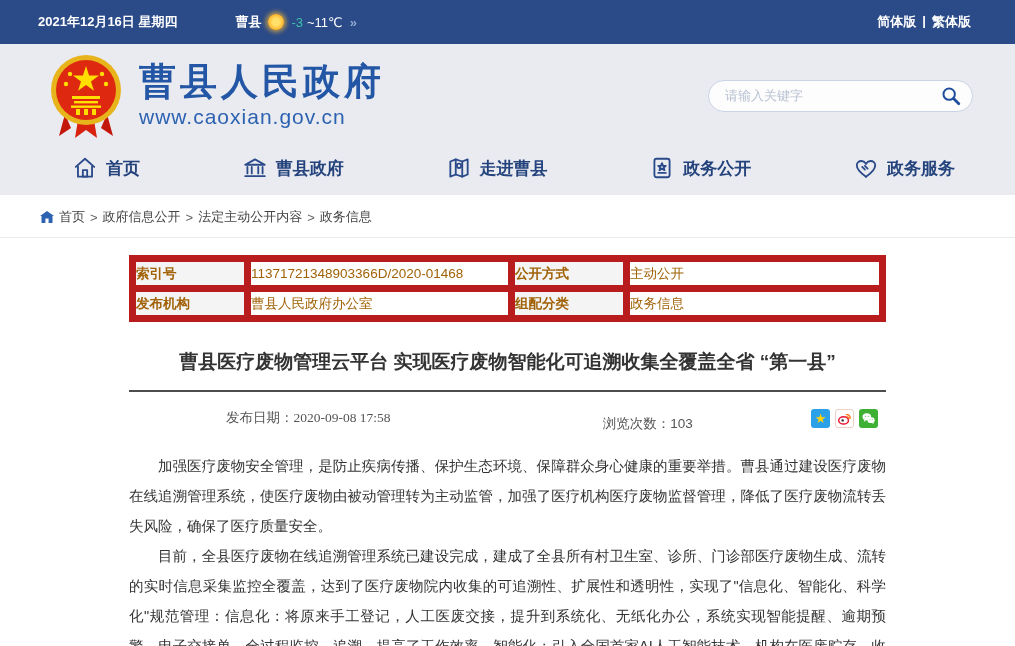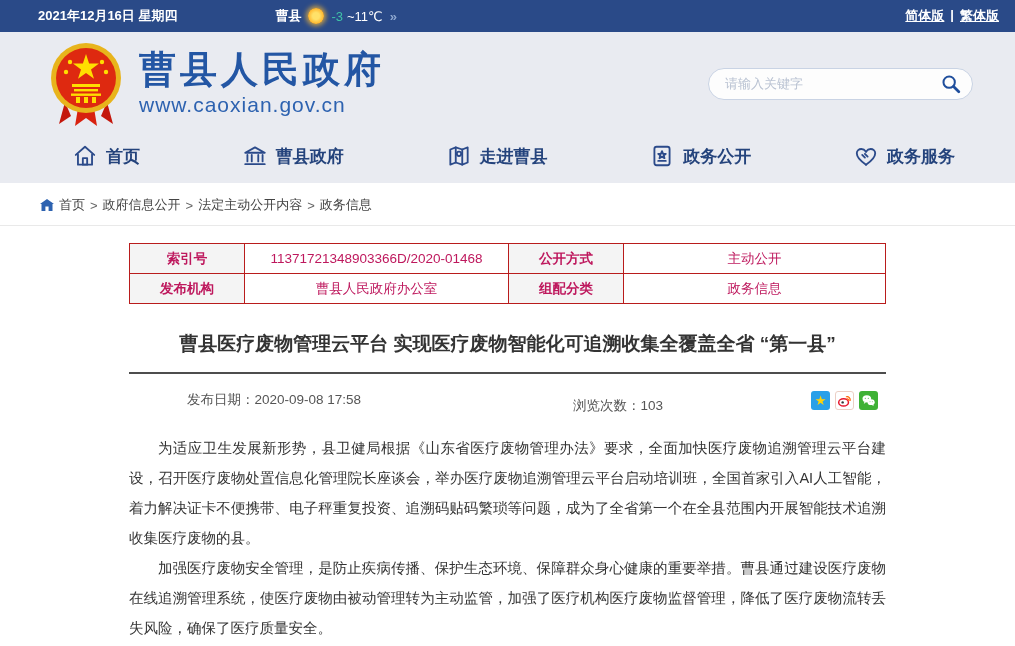--- a/index.html
+++ b/index.html
@@ -1,31 +1,31 @@
 <!DOCTYPE html>
 <html><head>
 <meta charset="utf-8">
 <style>
   * { margin:0; padding:0; box-sizing:border-box; }
   html,body { width:1015px; height:646px; overflow:hidden; background:#fff;
     font-family:"Liberation Sans","DejaVu Sans",sans-serif; }
 
   
-  .topbar { height:32px; background:#2a4a88; display:flex; align-items:center;
-    color:#fff; font-size:13px; font-weight:bold;gap:40px; }
+  .topbar { height:44px; background:#2a4a88; display:flex; align-items:center;
+    color:#fff; font-size:13px; font-weight:bold; }
   .topbar-date { margin-left:38px; }
   .weather { margin-left:58px; display:flex; align-items:center; gap:4px; cursor:pointer; }
   .sun-icon { width:16px; height:16px; border-radius:50%;
     background:radial-gradient(circle,#ffe169 30%,#ffb429 70%);
     box-shadow:0 0 5px 2px rgba(255,190,50,.75); margin:0 3px; }
   .temp-low { color:#3fc2a7; font-weight:normal; }
   .temp-high { color:#fff; font-weight:normal; }
   .weather-arrow { color:#8fa8d0; margin-left:3px; }
   .topbar-spacer { flex:1; }
-  .lang { margin-right:16px; display:flex; gap:6px;text-decoration:underline; }
+  .lang { margin-right:44px; display:flex; gap:6px; }
   .lang span { cursor:pointer; }
 
   
   .header { height:103px; background:#e9ebf1; display:flex; align-items:center; }
   .emblem { width:82px; height:88px; margin-left:45px; flex:0 0 auto; }
   .site-ident { margin-left:12px; }
   .site-name { font-size:37px; font-weight:bold; color:#2356a4; letter-spacing:4px; line-height:1.1; }
   .site-url { font-size:21px; color:#2d62b0; letter-spacing:1px; margin-top:2px; }
   .header-spacer { flex:1; }
   .search-box { width:265px; height:32px; background:#fdfdfd; border:1px solid #c9d3e4;
@@ -47,32 +47,32 @@
   .breadcrumb-bar { background:#fff; padding:13px 0 11px 40px; display:flex;
     align-items:center; gap:5px; font-size:13px; color:#444;
     border-bottom:1px solid #e9e9e9; }
   .crumb-home-icon svg { width:14px; height:12px; fill:#2d62b0; display:block; }
   .crumb { cursor:pointer; }
   .crumb-sep { color:#666; }
 
   
   .content { width:757px; margin:0 auto; }
   .info-table { width:100%; border-collapse:collapse; margin-top:17px; font-size:13.5px; }
-  .info-table td { border:1px solid #b91c1c; height:30px; text-align:center; color:#be185d; }
+  .info-table td { border:7px solid #b91c1c; height:30px; color:#a16207; }
   .info-table td.lbl { background:#f4f4f4; font-weight:bold; width:115px; }
   .info-table td.val1 { width:264px; background:#fff; }
   .info-table td.val2 { background:#fff; }
 
   .article-title { margin-top:27px; text-align:center; font-size:19px;
     font-weight:bold; color:#333; }
   .title-rule { border:none; border-top:2px solid #4d4d4d; margin-top:15px; }
 
   .meta-row { display:flex; align-items:center; padding:11px 0 9px 0;
     font-size:13.5px; color:#555; }
-  .meta-date { margin-left:58px; }
+  .meta-date { margin-left:97px;font-family:Liberation Serif, serif; }
   .meta-views { margin-left:212px;margin-top:12px; }
   .meta-spacer { flex:1; }
   .share-icons { display:flex; gap:5px; margin-right:8px; }
   .share { width:19px; height:19px; border-radius:3px; display:flex;
     align-items:center; justify-content:center; cursor:pointer; }
   .share-qzone { background:#2aa0e8; color:#ffd20a; font-size:13px; line-height:1; }
   .share-weibo { background:#fff; border:1px solid #eccfc5; }
   .share-wechat { background:#3eb135; }
 
   .body-text { margin-top:9px; }
@@ -250,17 +250,16 @@
           <circle cx="4.6" cy="5.6" r="0.6" fill="#3eb135"></circle>
             <circle cx="7.8" cy="5.6" r="0.6" fill="#3eb135"></circle>
           <circle cx="9.6" cy="9.3" r="0.5" fill="#3eb135"></circle>
             <circle cx="12" cy="9.3" r="0.5" fill="#3eb135"></circle>
         </svg>
       </span>
     </span>
   </div>
 
   <div class="body-text">
-    <p>为适应卫生发展新形势，县卫健局根据《山东省医疗废物管理办法》要求，全面加快医疗废物追溯管理云平台建设，召开医疗废物处置信息化管理院长座谈会，举办医疗废物追溯管理云平台启动培训班，全国首家引入AI人工智能，着力解决证卡不便携带、电子秤重复投资、追溯码贴码繁琐等问题，成为了全省第一个在全县范围内开展智能技术追溯收集医疗废物的县。</p>
     <p>加强医疗废物安全管理，是防止疾病传播、保护生态环境、保障群众身心健康的重要举措。曹县通过建设医疗废物在线追溯管理系统，使医疗废物由被动管理转为主动监管，加强了医疗机构医疗废物监督管理，降低了医疗废物流转丢失风险，确保了医疗质量安全。</p>
     <p>目前，全县医疗废物在线追溯管理系统已建设完成，建成了全县所有村卫生室、诊所、门诊部医疗废物生成、流转的实时信息采集监控全覆盖，达到了医疗废物院内收集的可追溯性、扩展性和透明性，实现了"信息化、智能化、科学化"规范管理：信息化：将原来手工登记，人工医废交接，提升到系统化、无纸化办公，系统实现智能提醒、逾期预警、电子交接单、全过程监控、追溯，提高了工作效率。智能化：引入全国首家AI人工智能技术，机构在医废贮存、收集、追溯时，可实现刷脸医废收集、电子秤重量数字识别等智能化操作，手写追溯码识别，节约了服务成本。科学化：医疗废物本身具有传染性，建设全县医疗废物在线追溯管理系统，避免了直接接触，防止了医废感染风险。</p>
   </div>
 </div>
 
 </body></html>

